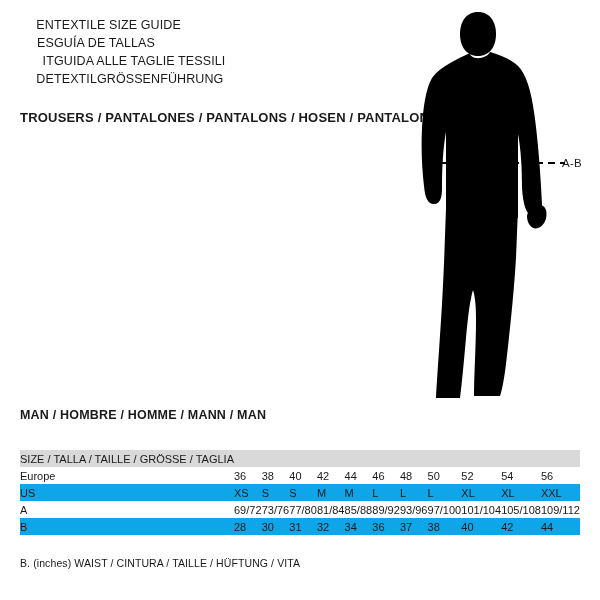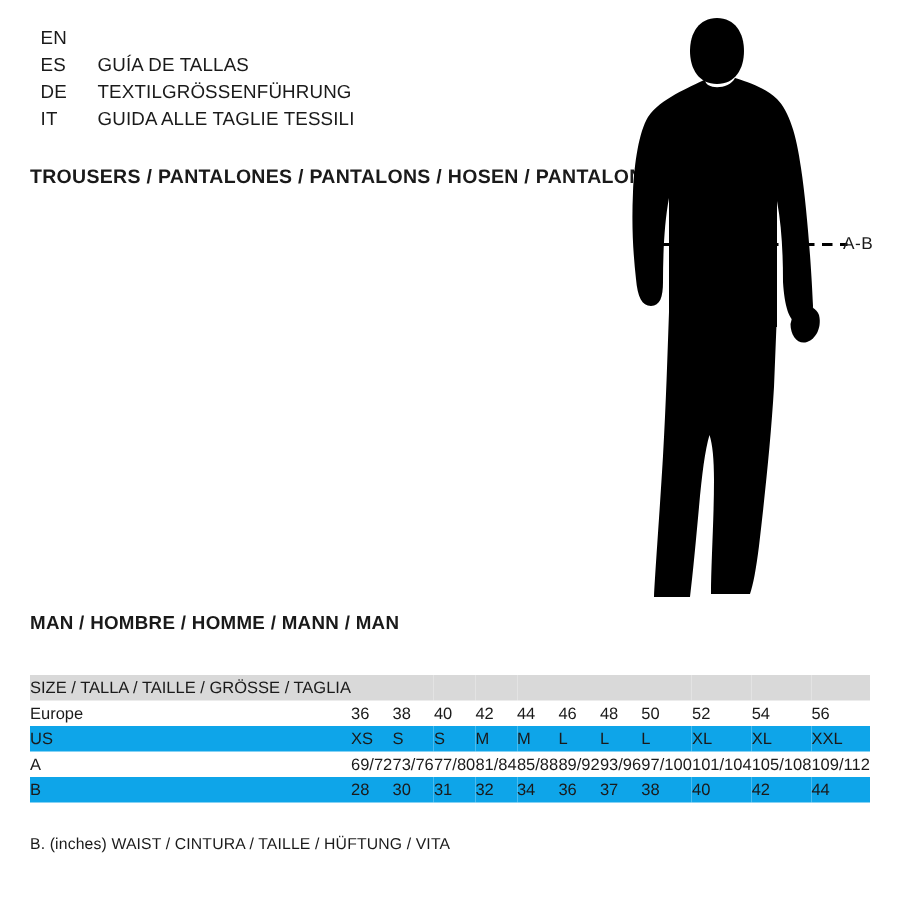--- a/index.html
+++ b/index.html
@@ -17,23 +17,24 @@
   }
   .page {
     position: relative;
     width: 600px;
     height: 600px;
   }
 
   
   .lang-block {
     position: absolute;
-    left: 27px;
+    left: 16px;
     top: 16px;
     width: 330px;
+    text-align: right;
   }
   .lang-row {
     display: flex;
     align-items: baseline;
     height: 18px;
     line-height: 18px;
   }
   .lang-code {
     width: 38px;
     font-size: 12.5px;
@@ -123,32 +124,33 @@
   }
 </style>
 </head>
 <body>
 
 <div class="page">
 
   <div class="lang-block">
     <div class="lang-row">
       <span class="lang-code">EN</span>
+      <span class="lang-text">TEXTILE SIZE GUIDE</span>
     </div>
     <div class="lang-row">
       <span class="lang-code">ES</span>
       <span class="lang-text">GUÍA DE TALLAS</span>
     </div>
     <div class="lang-row">
+      <span class="lang-code">IT</span>
+      <span class="lang-text">GUIDA ALLE TAGLIE TESSILI</span>
+    </div>
+    <div class="lang-row">
       <span class="lang-code">DE</span>
       <span class="lang-text">TEXTILGRÖSSENFÜHRUNG</span>
-    </div>
-    <div class="lang-row">
-      <span class="lang-code">IT</span>
-      <span class="lang-text">GUIDA ALLE TAGLIE TESSILI</span>
     </div>
   </div>
 
   <div class="section-title">TROUSERS / PANTALONES / PANTALONS / HOSEN / PANTALONI</div>
 
   <div class="figure-wrap">
     <svg width="200" height="400" viewBox="0 0 200 400" xmlns="http://www.w3.org/2000/svg">
 
       <path d="M78,4 C66,4 60,14 60,26 C60,38 66,48 78,48 C90,48 96,38 96,26 C96,14 90,4 78,4 Z" fill="#000000"></path>
 

